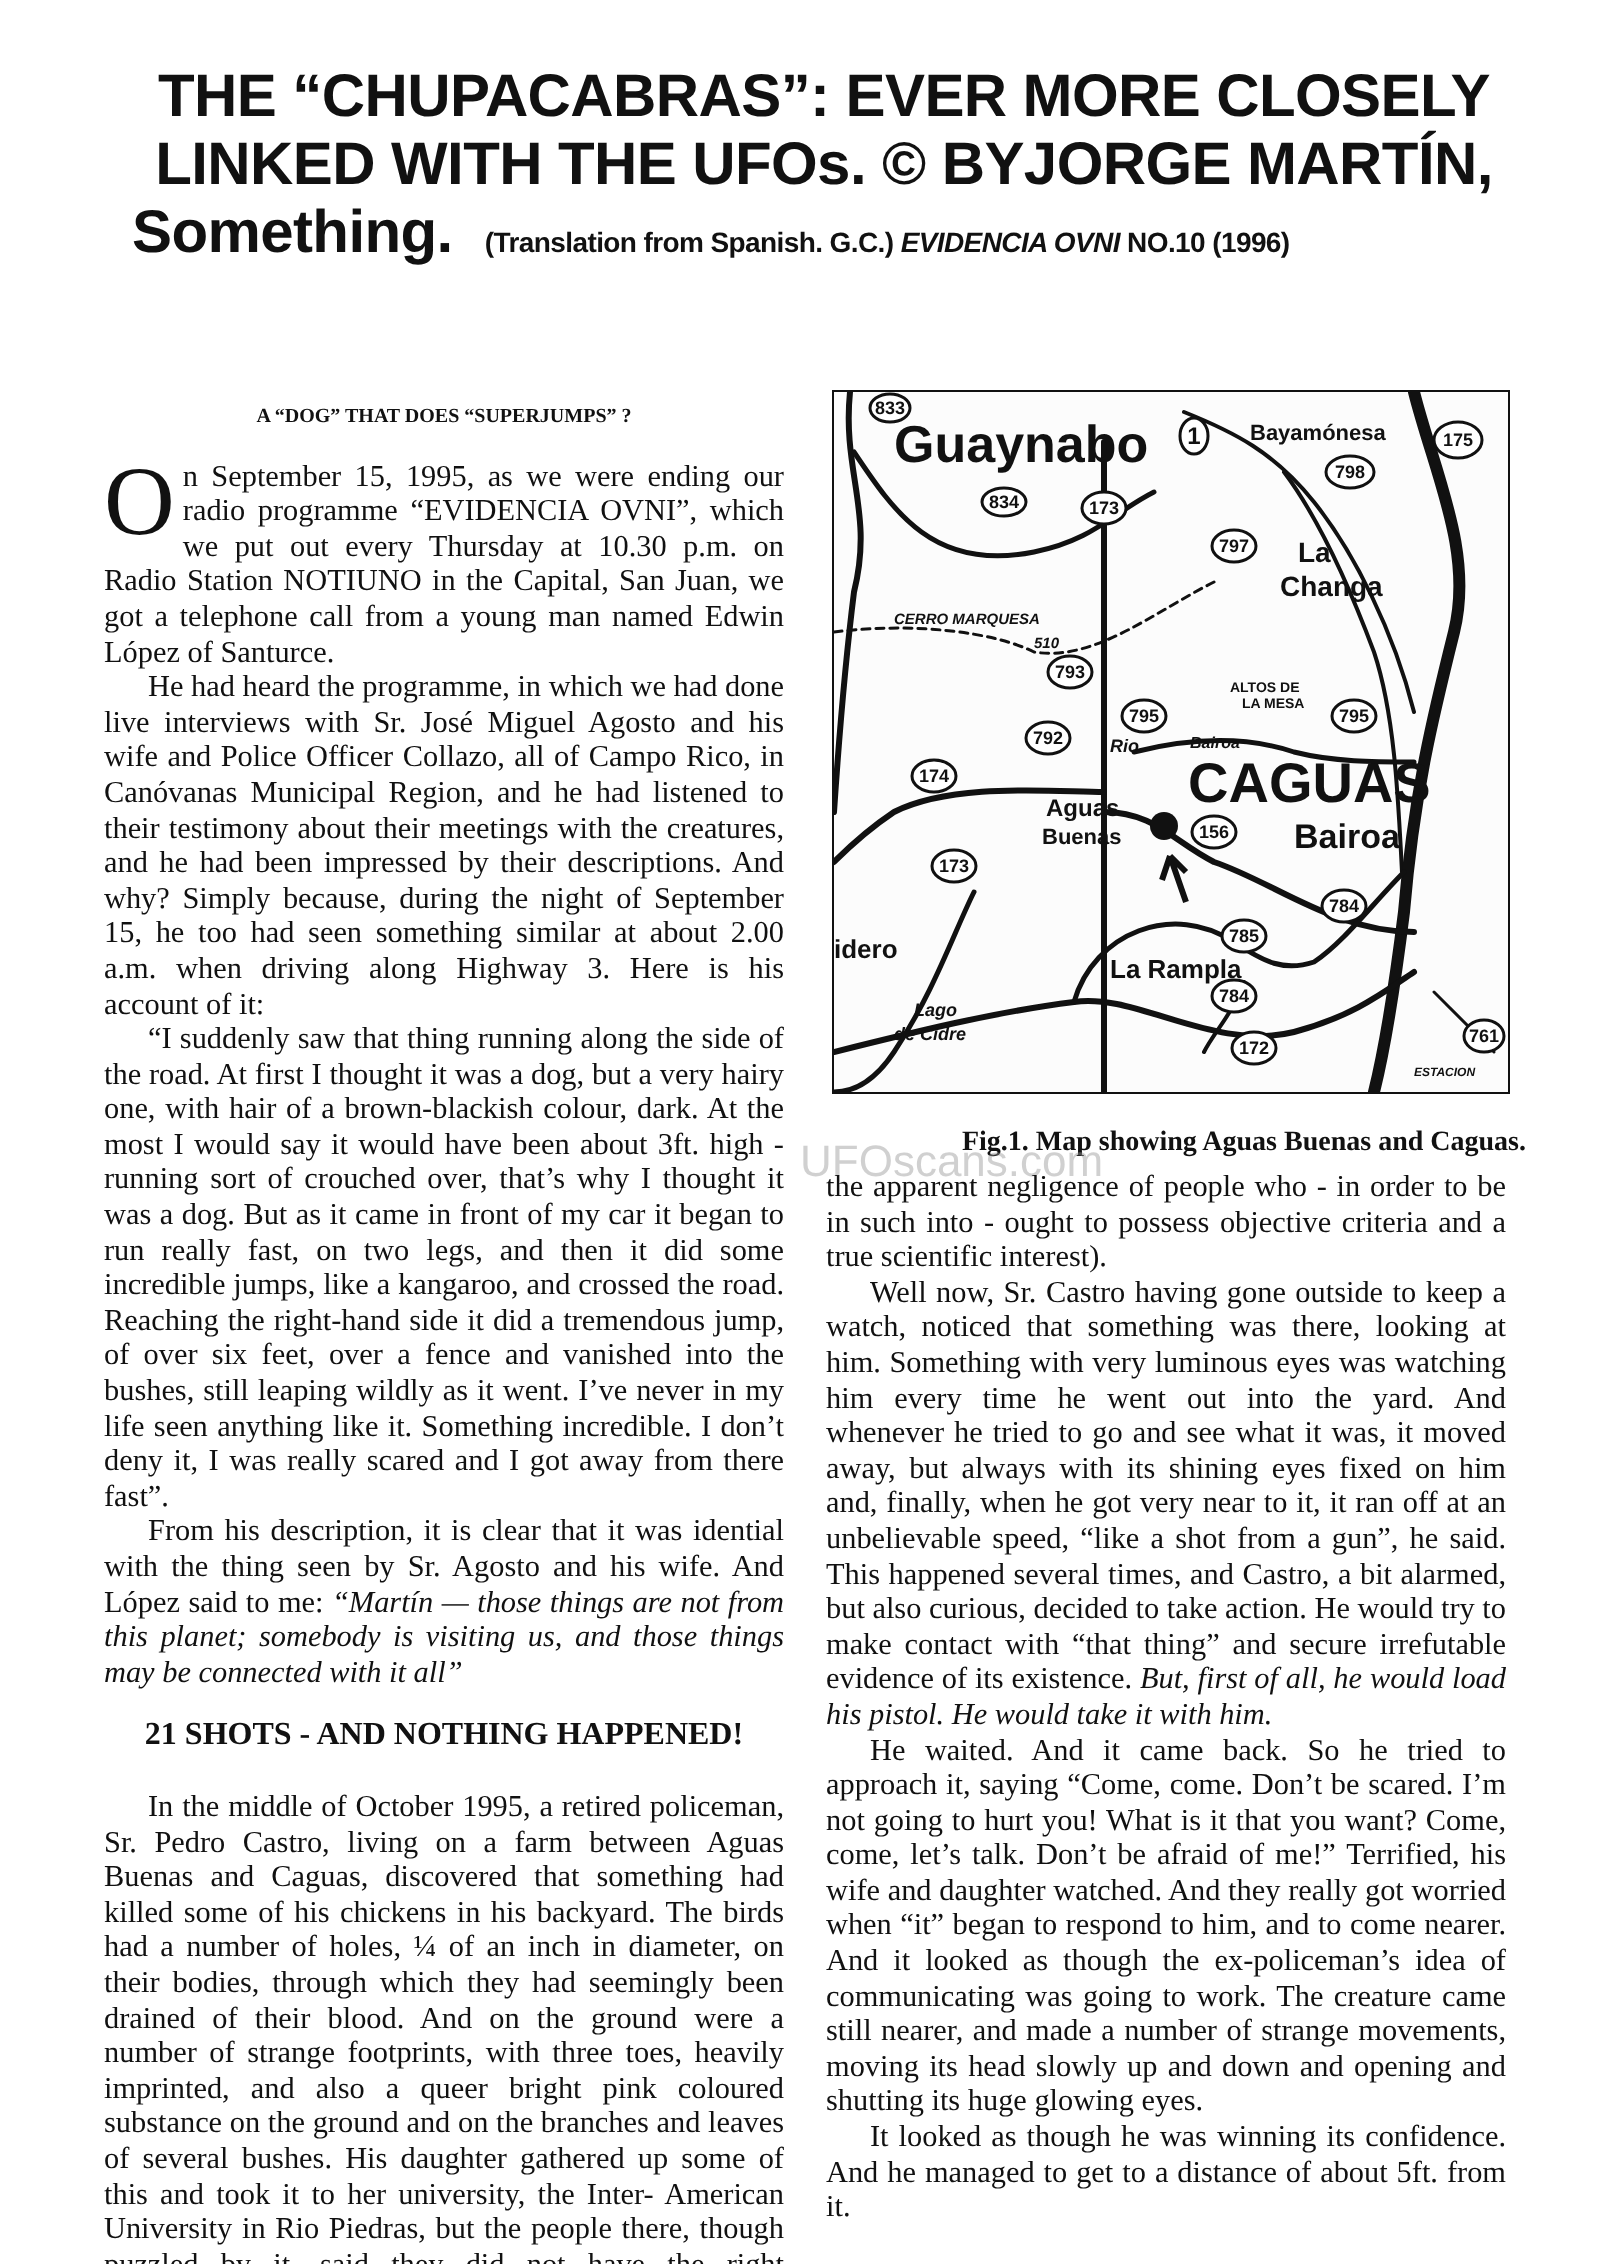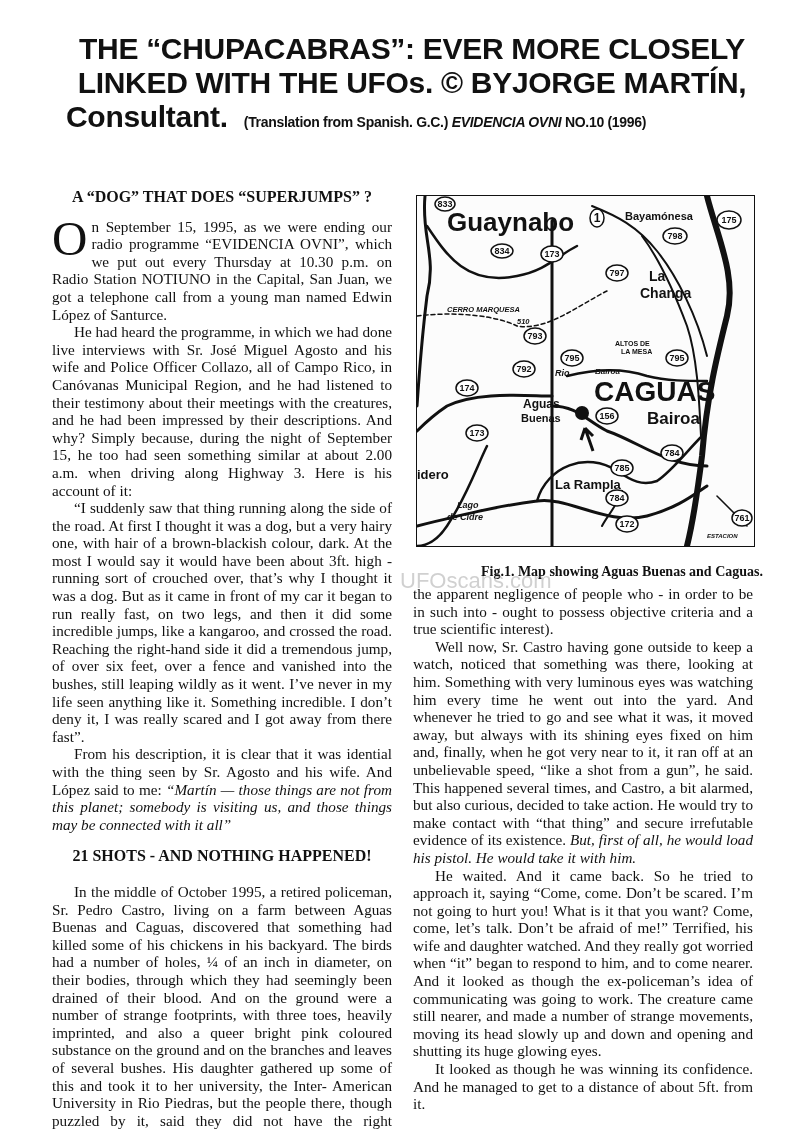--- a/index.html
+++ b/index.html
@@ -17,22 +17,22 @@
   .title i { font-style: italic; }
   .col {
     position: absolute; font-size: 15.2px; line-height: 17.6px;
     text-align: justify; font-family: "Liberation Serif", serif;
   }
   .left { left: 52px; top: 188px; width: 340px; }
   .right { left: 413px; top: 585px; width: 340px; }
   .col p { margin: 0; text-indent: 22px; }
   .col p.noindent { text-indent: 0; }
   .section-head {
-    font-weight: bold; text-align: center; font-size: 16px;
-    margin: 0 0 12px 0;
+    font-weight: bold; text-align: center; font-size: 10px;
+    margin: 12px 0 12px 0;
   }
   .section-head.second { font-size: 16px; margin: 14px 0 18px 0; }
   .dropcap {
     float: left; font-size: 49px; line-height: 38px; margin: 2px 4px 0 0;
     font-family: "Liberation Serif", serif;
   }
   em { font-style: italic; }
   .map {
     position: absolute; left: 416px; top: 195px; width: 337px; height: 350px;
     border: 1.5px solid #111; background: #fcfcfc;
@@ -48,21 +48,21 @@
     color: rgba(150,150,150,0.45); font-family: "Liberation Sans", sans-serif;
     pointer-events: none;
   }
 </style>
 </head>
 <body>
 
 <div class="title">
   <span class="line">THE “CHUPACABRAS”: EVER MORE CLOSELY</span>
   <span class="line">LINKED WITH THE UFOs.  © BYJORGE MARTÍN,</span>
-  <span class="line" style="text-align:left;padding-left:26px;"><span>Consultant.</span>&nbsp;&nbsp;<span class="sub"><span>(Translation from Spanish. G.C.) </span><i>EVIDENCIA OVNI</i><span> NO.10 (1996)</span></span></span>
+  <span class="line" style="text-align:left;padding-left:26px;"><span>Something.</span>&nbsp;&nbsp;<span class="sub"><span>(Translation from Spanish. G.C.) </span><i>EVIDENCIA OVNI</i><span> NO.10 (1996)</span></span></span>
 </div>
 
 <div class="col left">
   <div class="section-head">A “DOG” THAT DOES “SUPERJUMPS” ?</div>
   <p class="noindent"><span class="dropcap">O</span><span>n September 15, 1995, as we were ending our radio programme “EVIDENCIA OVNI”, which we put out every Thursday at 10.30 p.m. on Radio Station NOTIUNO in the Capital, San Juan, we got a telephone call from a young man named Edwin López of Santurce.</span></p>
   <p>He had heard the programme, in which we had done live interviews with Sr. José Miguel Agosto and his wife and Police Officer Collazo, all of Campo Rico, in Canóvanas Municipal Region, and he had listened to their testimony about their meetings with the creatures, and he had been impressed by their descriptions.  And why? Simply because, during the night of September 15, he too had seen something similar at about 2.00 a.m. when driving along Highway 3.  Here is his account of it:</p>
   <p>“I suddenly saw that thing running along the side of the road.  At first I thought it was a dog, but a very hairy one, with hair of a brown-blackish colour, dark.  At the most I would say it would have been about 3ft. high - running sort of crouched over, that’s why I thought it was a dog.  But as it came in front of my car it began to run really fast, on two legs, and then it did some incredible jumps, like a kangaroo, and crossed the road.  Reaching the right-hand side it did a tremendous jump, of over six feet, over a fence and vanished into the bushes, still leaping wildly as it went.  I’ve never in my life seen anything like it.  Something incredible.  I don’t deny it, I was really scared and I got away from there fast”.</p>
   <p><span>From his description, it is clear that it was idential with the thing seen by Sr. Agosto and his wife.  And López said to me:  </span><em>“Martín — those things are not from this planet; somebody is visiting us, and those things may be connected with it all”</em></p>
   <div class="section-head second">21 SHOTS - AND NOTHING HAPPENED!</div>
   <p>In the middle of October 1995, a retired policeman, Sr. Pedro Castro, living on a farm between Aguas Buenas and Caguas, discovered that something had killed some of his chickens in his backyard.  The birds had a number of holes, ¼ of an inch in diameter, on their bodies, through which they had seemingly been drained of their blood. And on the ground were a number of strange footprints, with three toes, heavily imprinted, and also a queer bright pink coloured substance on the ground and on the branches and leaves of several bushes.  His daughter gathered up some of this and took it to her university, the Inter- American University in Rio Piedras, but the people there, though puzzled by it, said they did not have the right equipment for dealing with it, so it was thrown away. (Here, once again, we see the opportunity to analyze some possible evidence about the chupacabras is missed due to</p>

